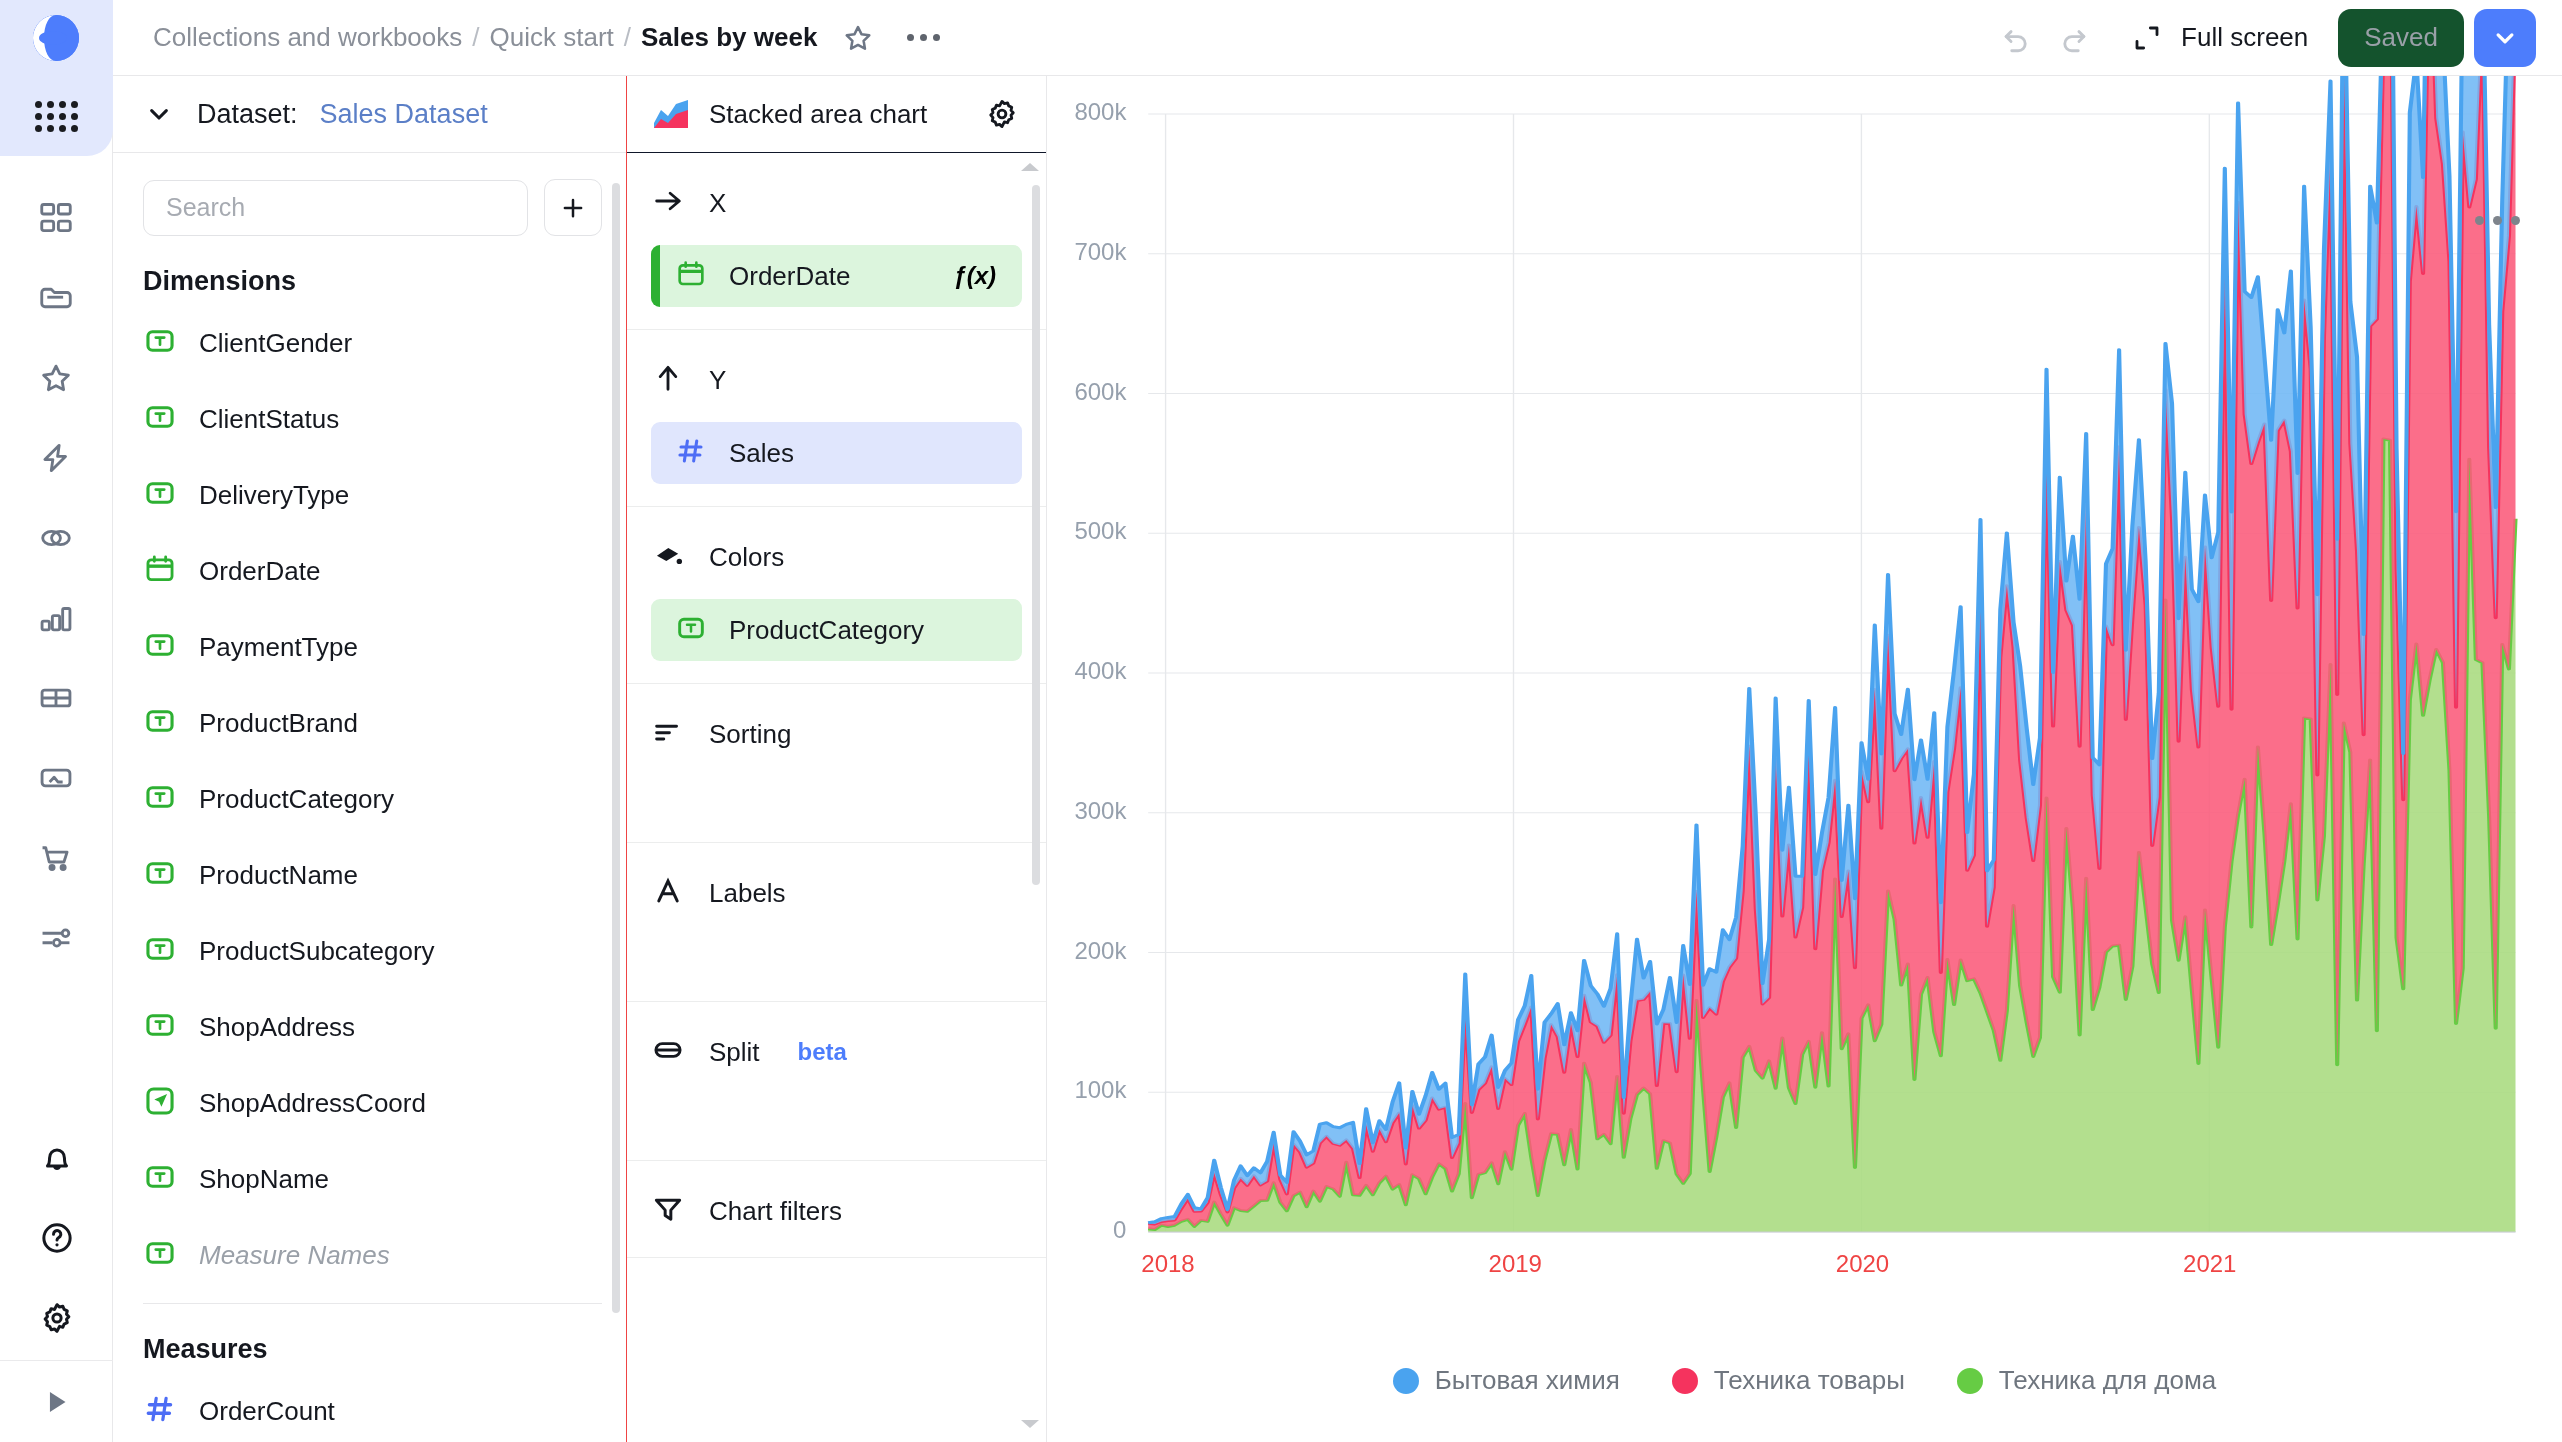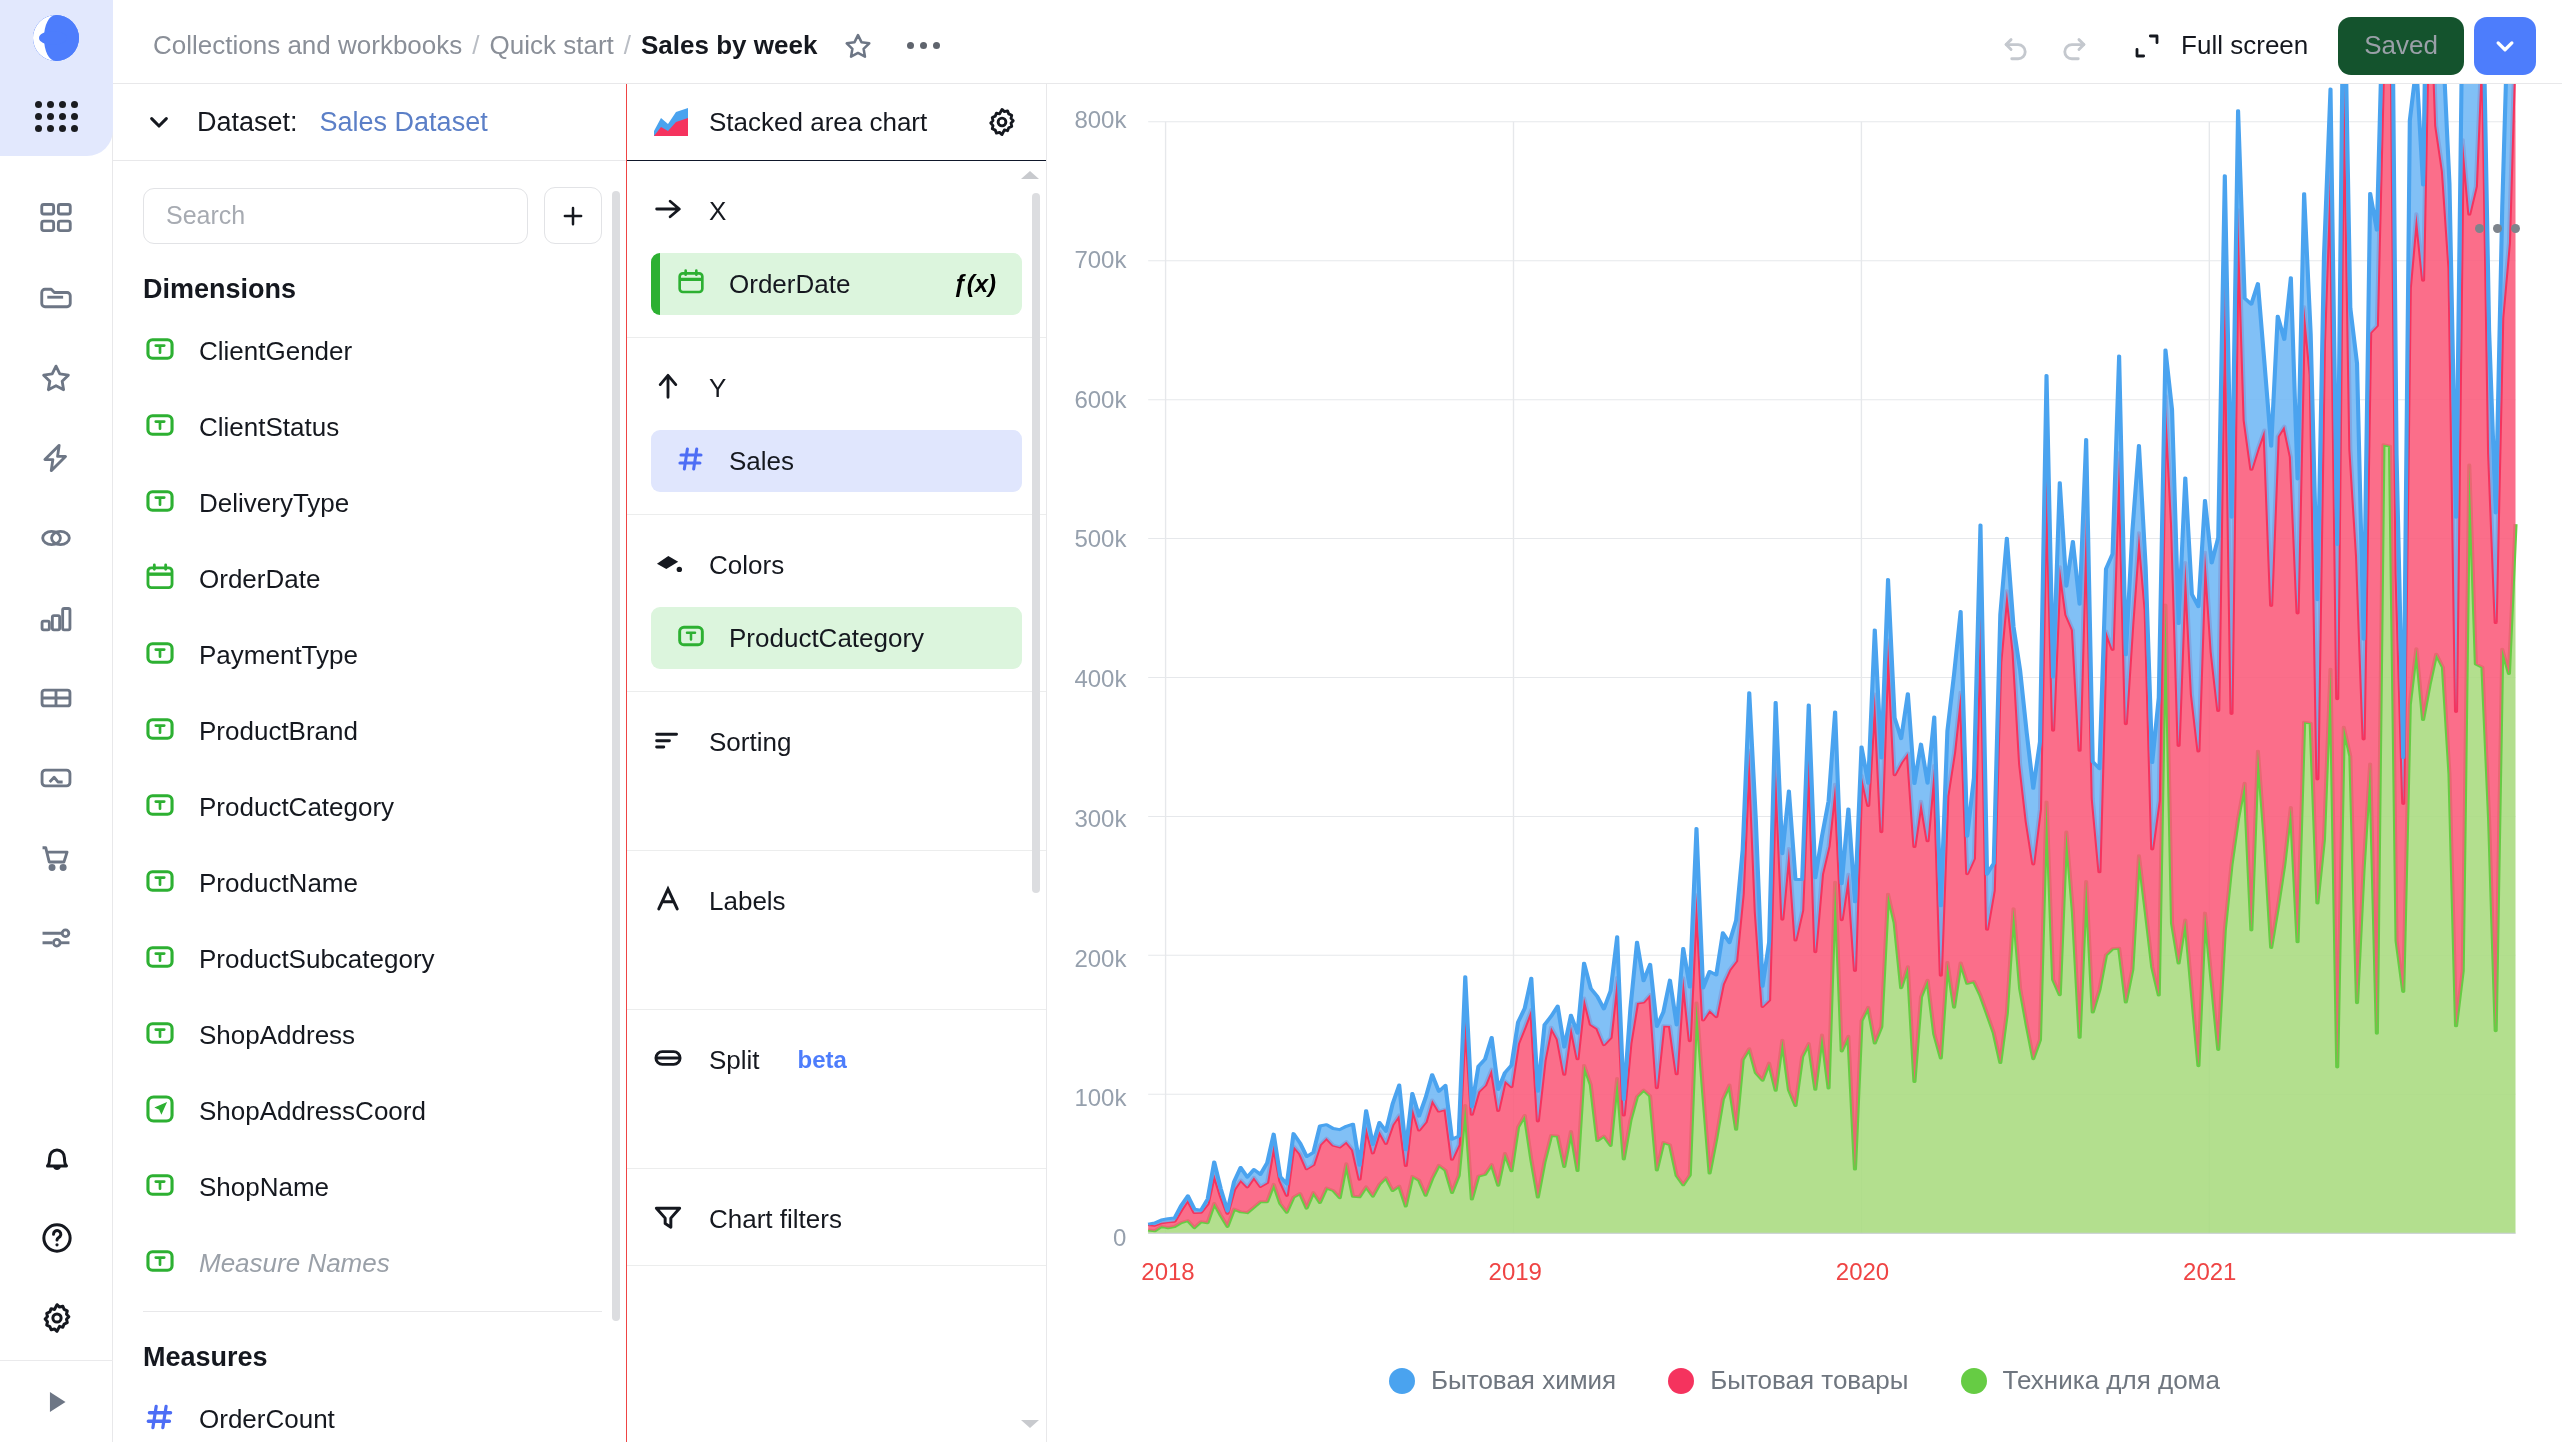--- a/index.html
+++ b/index.html
@@ -43,21 +43,21 @@
     display: flex; align-items: center; justify-content: center; cursor: pointer;
   }
   .dotgrid { display: grid; grid-template-columns: repeat(4, 7px); grid-template-rows: repeat(3, 7px); gap: 5px; }
   .dotgrid i { width: 7px; height: 7px; border-radius: 50%; background: #1a1c20; display: block; }
 
   
   .right-col { flex: 1; display: flex; flex-direction: column; height: 1442px; min-width: 0; }
   .header {
     height: 76px; flex: 0 0 76px; background: #fff;
     border-bottom: 1px solid #e8e8ea;
-    display: flex; align-items: center; padding: 0 26px 0 40px; margin-top: 8px;
+    display: flex; align-items: center; padding: 0 26px 0 40px;
   }
   .crumbs { display: flex; align-items: center; font-size: 26px; color: #6b7280; gap: 0; }
   .crumbs .c-link { color: #8a8f98; cursor: pointer; }
   .crumbs .c-sep { color: #b9bdc4; margin: 0 10px; }
   .crumbs .c-cur { color: #15181f; font-weight: 600; }
   .star-btn { margin-left: 24px; cursor: pointer; display: flex; align-items: center; }
   .dots-btn { margin-left: 24px; cursor: pointer; display: flex; gap: 6px; align-items: center; padding: 8px; }
   .dots-btn i { width: 7px; height: 7px; border-radius: 50%; background: #5f646d; display: block; }
   .hdr-right { margin-left: auto; display: flex; align-items: center; gap: 0; }
   .ic-btn { width: 58px; height: 58px; display: flex; align-items: center; justify-content: center; cursor: pointer; border-radius: 8px; }
@@ -616,21 +616,21 @@
             <div class="x-lab" style="left: 788.807px; top: 1174px;">2020</div>
             <div class="x-lab" style="left: 1136.04px; top: 1174px;">2021</div>
           </div>
         <div class="legend" id="legend">
             <div class="lg-item">
               <span class="lg-dot" style="background:#4aa3ef"></span>
               <span class="lg-txt">Бытовая химия</span>
             </div>
             <div class="lg-item">
               <span class="lg-dot" style="background:#f5335e"></span>
-              <span class="lg-txt">Бытовая товары</span>
+              <span class="lg-txt">Техника товары</span>
             </div>
             <div class="lg-item">
               <span class="lg-dot" style="background:#66cc44"></span>
               <span class="lg-txt">Техника для дома</span>
             </div>
           </div>
       </div>
 
     </div>
   </div>

